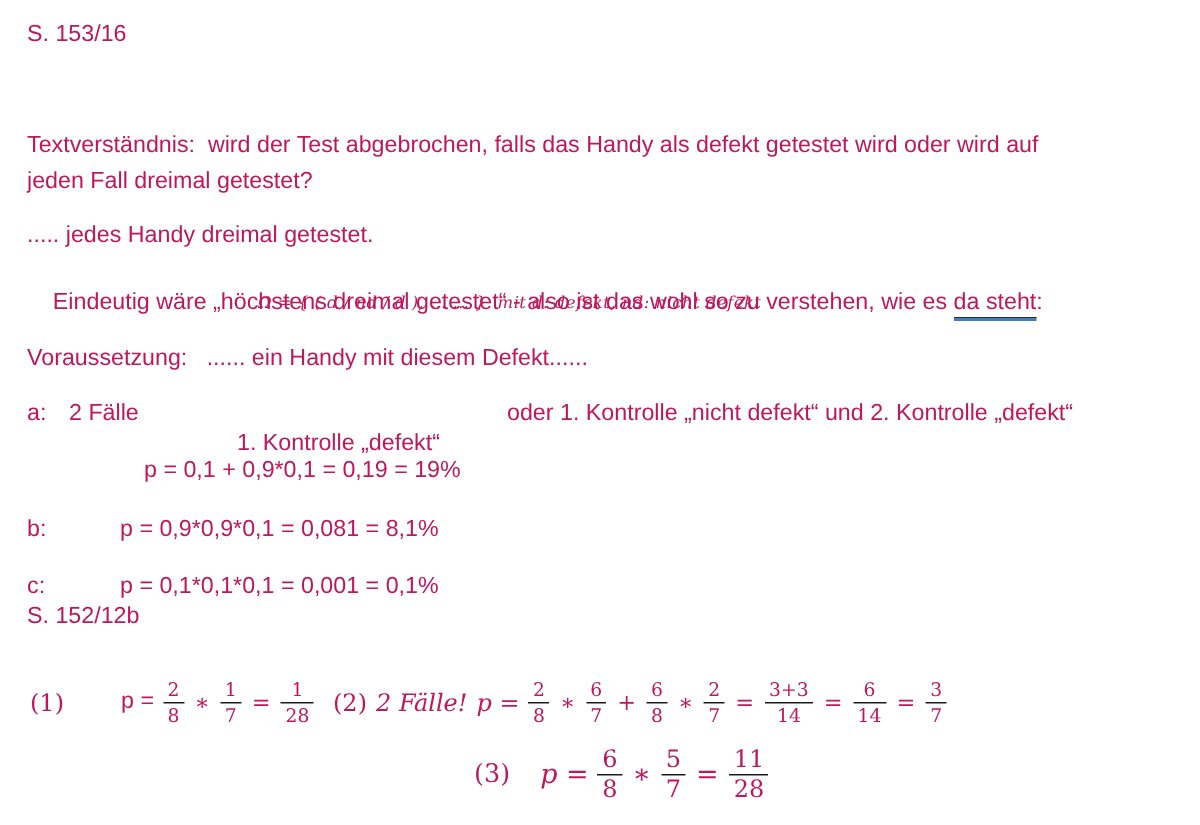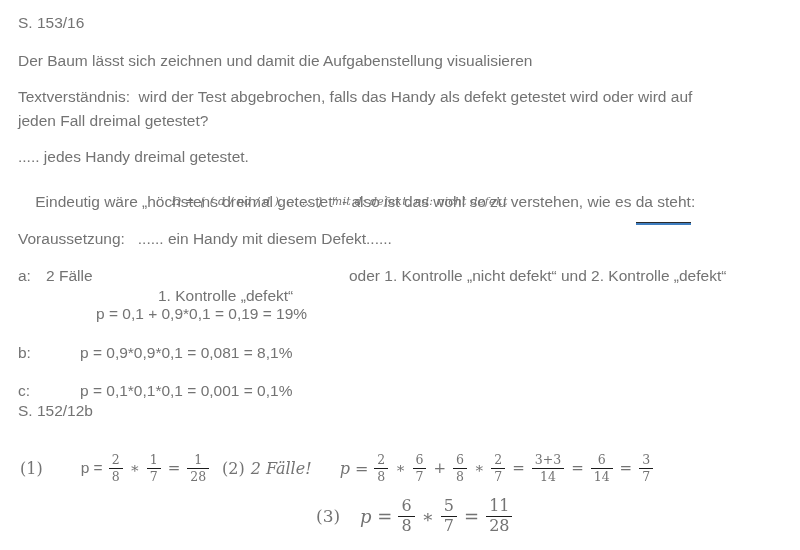--- a/index.html
+++ b/index.html
@@ -3,34 +3,34 @@
 <meta charset="utf-8">
 <style>
   html, body { margin: 0; padding: 0; background: #ffffff; }
   .page {
     position: relative;
     width: 800px;
     height: 550px;
     background: #ffffff;
     font-family: "Liberation Sans", sans-serif;
     font-size: 15.5px;
-    color: #737373;
+    color: #be185d;
     overflow: hidden;
   }
   .line { position: absolute; white-space: pre; line-height: 22px; }
   .omega {
     font-family: "DejaVu Serif", serif;
     font-style: italic;
     font-size: 11px;
     letter-spacing: 0.3px;
     text-align: right;
   }
   .du {
     box-shadow: 0 1px 0 0 #2b2b2b, 0 3px 0 0 #3f7ec0;
-    padding-bottom: 12px;
+    padding-bottom: 1px;
   }
   
   .frow {
     position: absolute;
     display: flex;
     align-items: center;
     gap: 6px;
     height: 48px;
     font-family: "DejaVu Serif", serif;
   }
@@ -41,48 +41,47 @@
   .frow .op { font-size: 15px; padding: 0 1px; }
   .frac { display: inline-block; text-align: center; vertical-align: middle; line-height: 1.05; }
   .frac .n { display: block; padding: 0 3px 1px 3px; border-bottom: 1px solid #1c1c1c; }
   .frac .d { display: block; padding: 1px 3px 0 3px; }
   .fsmall .frac { font-size: 12.5px; }
   .fbig .frac { font-size: 16px; }
   .fbig .op { font-size: 18px; }
   .fbig .flabel { font-size: 17px; }
   .fbig .flead-ital { font-size: 18px; }
   .gap-after-label { margin-right: 32px; }
-  .gap-sm { margin-right: 22px; }
+  .gap-sm { margin-right: 0; }
 </style>
 </head>
 <body>
 
 <div class="page">
 
   <div class="line" style="left:18px; top:12px;">S. 153/16</div>
 
-  <div class="line" style="left:18px; top:50px;">Der Baum lässt sich zeichnen und damit die Aufgabenstellung visualisieren</div>
 
   <div class="line" style="left:18px; top:86px;">Textverständnis:  wird der Test abgebrochen, falls das Handy als defekt getestet wird oder wird auf</div>
   <div class="line" style="left:18px; top:110px;text-align:center;">jeden Fall dreimal getestet?</div>
 
   <div class="line" style="left:18px; top:146px;text-align:right;">..... jedes Handy dreimal getestet.</div>
 
   <div class="line" style="left:18px; top:169px;">
     <span>Eindeutig wäre „höchstens dreimal getestet“ - also ist das wohl so zu verstehen, wie es </span><span class="du">da steht</span><span>:</span>
   </div>
 
   <div class="line omega" style="left:172px; top:191px;">Ω = { ( d / nd / d ), … … }  mit d: defekt, nd: nicht defekt</div>
 
   <div class="line" style="left:18px; top:228px;">Voraussetzung:   ...... ein Handy mit diesem Defekt......</div>
 
   <div class="line" style="left:18px; top:265px;">a:</div>
   <div class="line" style="left:46px; top:265px;">2 Fälle</div>
   <div class="line" style="left:158px; top:265px;margin-top:20px;">1. Kontrolle „defekt“</div>
-  <div class="line" style="left:349px; top:265px;">oder 1. Kontrolle „nicht defekt“ und 2. Kontrolle „defekt“</div>
+  <div class="line" style="left:338px; top:265px;">oder 1. Kontrolle „nicht defekt“ und 2. Kontrolle „defekt“</div>
 
   <div class="line" style="left:96px; top:303px;">p = 0,1 + 0,9*0,1 = 0,19 = 19%</div>
 
   <div class="line" style="left:18px; top:342px;">b:</div>
   <div class="line" style="left:80px; top:342px;">p = 0,9*0,9*0,1 = 0,081 = 8,1%</div>
 
   <div class="line" style="left:18px; top:380px;">c:</div>
   <div class="line" style="left:80px; top:380px;">p = 0,1*0,1*0,1 = 0,001 = 0,1%</div>
 
   <div class="line" style="left:18px; top:400px;">S. 152/12b</div>

